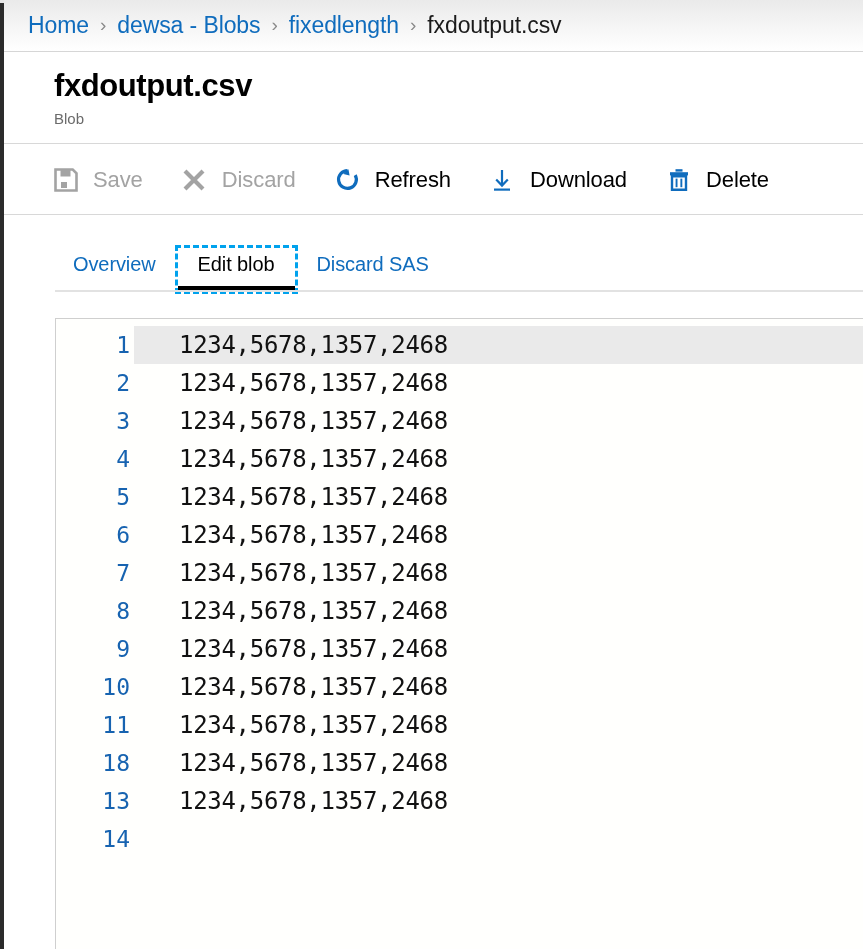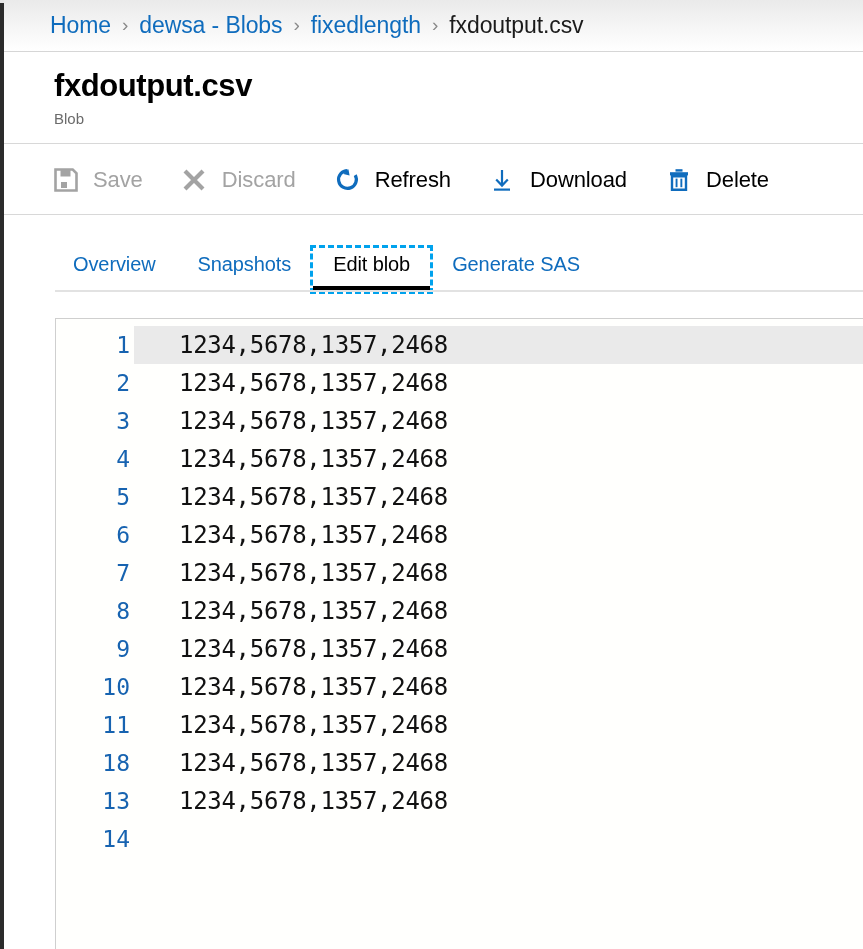--- a/index.html
+++ b/index.html
@@ -44,21 +44,21 @@
   #breadcrumb-bar {
     position: absolute;
     left: 4px; top: 0;
     width: 859px;
     height: 52px;
     background: linear-gradient(to bottom, #eaeaea 0%, #f6f6f6 55%, #ffffff 100%);
     border-bottom: 1px solid #d6d6d6;
     box-sizing: border-box;
     display: flex;
     align-items: center;
-    padding-left: 46px;
+    padding-left: 24px;
   }
   .crumb {
     font-size: 23px;
     color: #0f6cbd;
     letter-spacing: -0.1px;
     white-space: nowrap;
     cursor: pointer;
   }
   .crumb.current {
     color: #1b1b1b;
@@ -303,23 +303,22 @@
             <rect x="9.6" y="11.6" width="1.9" height="8.6" fill="#0f6cbd"></rect>
             <rect x="14.4" y="11.6" width="1.9" height="8.6" fill="#0f6cbd"></rect>
           </svg>
         </span>
         <span class="cmd-label">Delete</span>
       </div>
     </div>
 
   <div id="tabbar">
       <div class="tab">Overview</div>
-      <div class="tab">Snapshots</div>
       <div class="tab active">Edit blob</div>
-      <div class="tab">Generate SAS</div>
+      <div class="tab">Discard SAS</div>
     </div>
   <div id="tab-underline"></div>
 
   <div id="editor">
     <div id="editor-inner">
         <div class="code-line current">
           <span class="line-no">1</span>
           <span class="line-text-wrap">
             <span class="line-text">1234,5678,1357,2468</span>
           </span>

